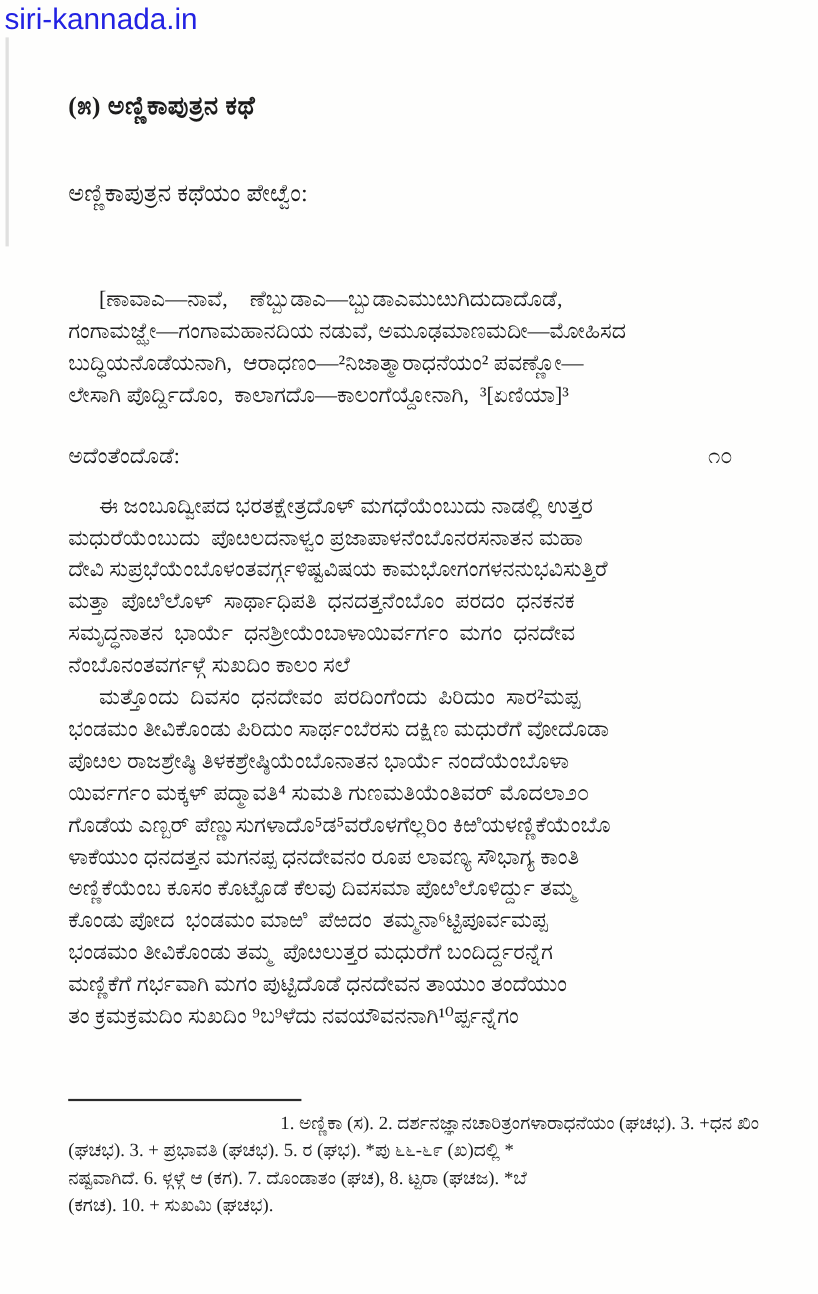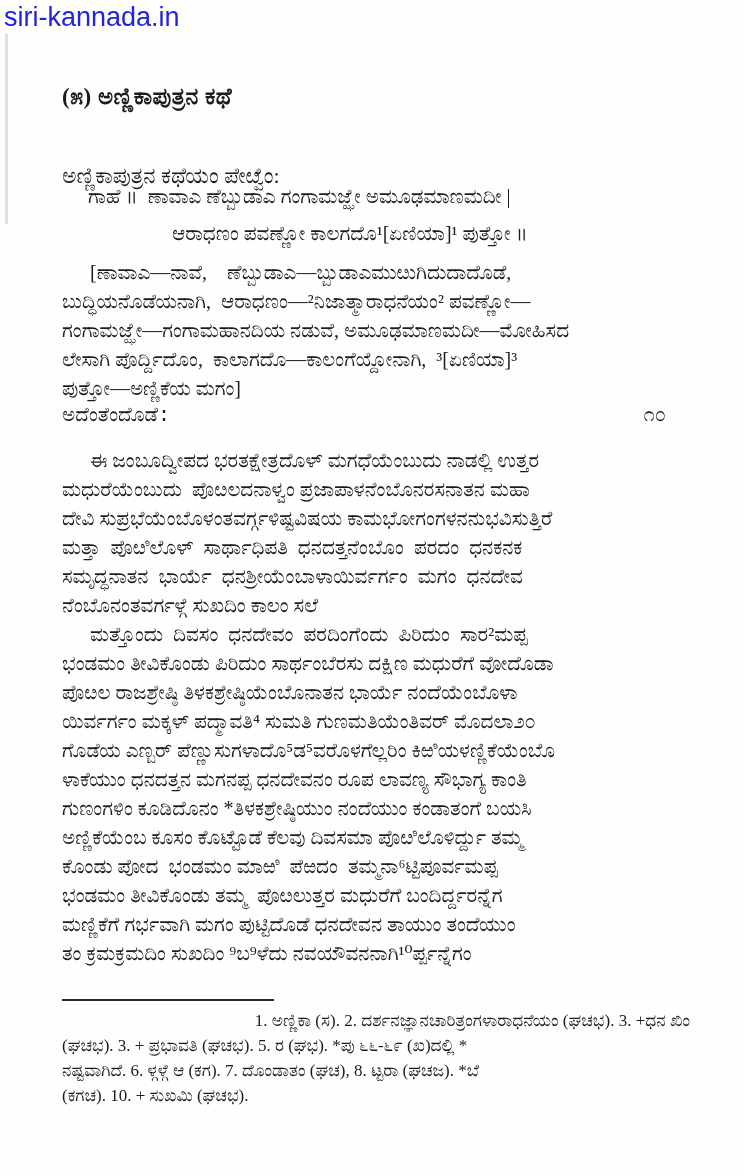--- a/index.html
+++ b/index.html
@@ -27,21 +27,20 @@
   }
   .intro{top:163px;font-size:22px;}
   .verse{top:178px;padding-left:26px;}
   .verse .tline{line-height:37px;}
   .verse .tline:nth-child(2){padding-left:84px;}
   .gloss{top:258px;}
   .gloss .tline:first-child{padding-left:28px;}
   .section-row{
     top:404px;display:flex;justify-content:space-between;align-items:baseline;
     font-size:20px;
-    font-family:Liberation Mono, monospace;
   }
   .section-row .pgnum{padding-right:24px;margin-left:11px;}
   .para1{top:446px;}
   .para1 .tline:first-child{padding-left:28px;}
   .para2{top:620px;}
   .para2 .tline:first-child{padding-left:28px;}
   .tline{
     display:block;font-size:20px;line-height:29px;
     white-space:pre-wrap;
   }
@@ -58,31 +57,26 @@
 <div class="page">
 
   <div class="watermark" style="color: rgb(34, 34, 226);">siri-kannada.in</div>
 
   <div class="scan-edge"></div>
 
   <div class="blk title">(೫) ಅಣ್ಣಿಕಾಪುತ್ರನ ಕಥೆ</div>
 
   <div class="blk intro">ಅಣ್ಣಿಕಾಪುತ್ರನ ಕಥೆಯಂ ಪೇೞ್ವೆಂ:</div>
 
-  <div class="blk verse">
-      <span class="tline">ಗಾಹೆ ॥  ಣಾವಾಎ ಣೆಬ್ಬುಡಾಎ ಗಂಗಾಮಜ್ಝೇ ಅಮೂಢಮಾಣಮದೀ |</span>
-      <span class="tline">ಆರಾಧಣಂ ಪವಣ್ಣೋ ಕಾಲಗದೊ¹[ಏಣಿಯಾ]¹ ಪುತ್ತೋ ॥</span>
-    </div>
 
   <div class="blk gloss">
       <span class="tline">[ಣಾವಾಎ—ನಾವೆ,    ಣೆಬ್ಬುಡಾಎ—ಬ್ಬುಡಾಎಮುೞುಗಿದುದಾದೊಡೆ,</span>
+      <span class="tline">ಗಂಗಾಮಜ್ಝೇ—ಗಂಗಾಮಹಾನದಿಯ ನಡುವೆ, ಅಮೂಢಮಾಣಮದೀ—ಮೋಹಿಸದ</span>
       <span class="tline">ಬುದ್ಧಿಯನೊಡೆಯನಾಗಿ,  ಆರಾಧಣಂ—²ನಿಜಾತ್ಮಾರಾಧನೆಯಂ² ಪವಣ್ಣೋ—</span>
-      <span class="tline">ಗಂಗಾಮಜ್ಝೇ—ಗಂಗಾಮಹಾನದಿಯ ನಡುವೆ, ಅಮೂಢಮಾಣಮದೀ—ಮೋಹಿಸದ</span>
       <span class="tline">ಲೇಸಾಗಿ ಪೊರ್ದ್ದಿದೊಂ,  ಕಾಲಾಗದೊ—ಕಾಲಂಗೆಯ್ದೋನಾಗಿ,  ³[ಏಣಿಯಾ]³</span>
-      <span class="tline">ಪುತ್ತೋ—ಅಣ್ಣಿಕೆಯ ಮಗಂ]</span>
     </div>
 
   <div class="blk section-row">
     <span>ಅದೆಂತೆಂದೊಡೆ:</span>
     <span class="pgnum">೧೦</span>
   </div>
 
   <div class="blk para1">
       <span class="tline">ಈ ಜಂಬೂದ್ವೀಪದ ಭರತಕ್ಷೇತ್ರದೊಳ್ ಮಗಧೆಯೆಂಬುದು ನಾಡಲ್ಲಿ ಉತ್ತರ</span>
       <span class="tline">ಮಧುರೆಯೆಂಬುದು  ಪೊೞಲದನಾಳ್ವಂ ಪ್ರಜಾಪಾಳನೆಂಬೊನರಸನಾತನ ಮಹಾ</span>
@@ -92,21 +86,20 @@
       <span class="tline">ನೆಂಬೊನಂತವರ್ಗಳ್ಗೆ ಸುಖದಿಂ ಕಾಲಂ ಸಲೆ</span>
     </div>
 
   <div class="blk para2">
       <span class="tline">ಮತ್ತೊಂದು  ದಿವಸಂ  ಧನದೇವಂ  ಪರದಿಂಗೆಂದು  ಪಿರಿದುಂ  ಸಾರ²ಮಪ್ಪ</span>
       <span class="tline">ಭಂಡಮಂ ತೀವಿಕೊಂಡು ಪಿರಿದುಂ ಸಾರ್ಥಂಬೆರಸು ದಕ್ಷಿಣ ಮಧುರೆಗೆ ವೋದೊಡಾ</span>
       <span class="tline">ಪೊೞಲ ರಾಜಶ್ರೇಷ್ಠಿ ತಿಳಕಶ್ರೇಷ್ಠಿಯೆಂಬೊನಾತನ ಭಾರ್ಯೆ ನಂದೆಯೆಂಬೊಳಾ</span>
       <span class="tline">ಯಿರ್ವರ್ಗಂ ಮಕ್ಕಳ್ ಪದ್ಮಾವತಿ⁴ ಸುಮತಿ ಗುಣಮತಿಯೆಂತಿವರ್ ಮೊದಲಾ೨೦</span>
       <span class="tline">ಗೊಡೆಯ ಎಣ್ಬರ್ ಪೆಣ್ಣುಸುಗಳಾದೊ⁵ಡ⁵ವರೊಳಗೆಲ್ಲರಿಂ ಕಿಱಿಯಳಣ್ಣಿಕೆಯೆಂಬೊ</span>
       <span class="tline">ಳಾಕೆಯುಂ ಧನದತ್ತನ ಮಗನಪ್ಪ ಧನದೇವನಂ ರೂಪ ಲಾವಣ್ಯ ಸೌಭಾಗ್ಯ ಕಾಂತಿ</span>
-      <span class="tline">ಗುಣಂಗಳಿಂ ಕೂಡಿದೊನಂ *ತಿಳಕಶ್ರೇಷ್ಠಿಯುಂ ನಂದೆಯುಂ ಕಂಡಾತಂಗೆ ಬಯಸಿ</span>
       <span class="tline">ಅಣ್ಣಿಕೆಯೆಂಬ ಕೂಸಂ ಕೊಟ್ಟೊಡೆ ಕೆಲವು ದಿವಸಮಾ ಪೊೞಿಲೊಳಿರ್ದ್ದು ತಮ್ಮ</span>
       <span class="tline">ಕೊಂಡು ಪೋದ  ಭಂಡಮಂ ಮಾಱಿ  ಪೆಱದಂ  ತಮ್ಮನಾ⁶ಟ್ಟಿಪೂರ್ವಮಪ್ಪ</span>
       <span class="tline">ಭಂಡಮಂ ತೀವಿಕೊಂಡು ತಮ್ಮ  ಪೊೞಲುತ್ತರ ಮಧುರೆಗೆ ಬಂದಿರ್ದ್ದರನ್ನೆಗ</span>
       <span class="tline">ಮಣ್ಣಿಕೆಗೆ ಗರ್ಭವಾಗಿ ಮಗಂ ಪುಟ್ಟಿದೊಡೆ ಧನದೇವನ ತಾಯುಂ ತಂದೆಯುಂ</span>
       <span class="tline">ತಂ ಕ್ರಮಕ್ರಮದಿಂ ಸುಖದಿಂ ⁹ಬ⁹ಳೆದು ನವಯೌವನನಾಗಿ¹⁰ರ್ಪ್ಪನ್ನೆಗಂ</span>
     </div>
 
   <div class="blk fnrule"></div>
 
   <div class="blk footnotes">

